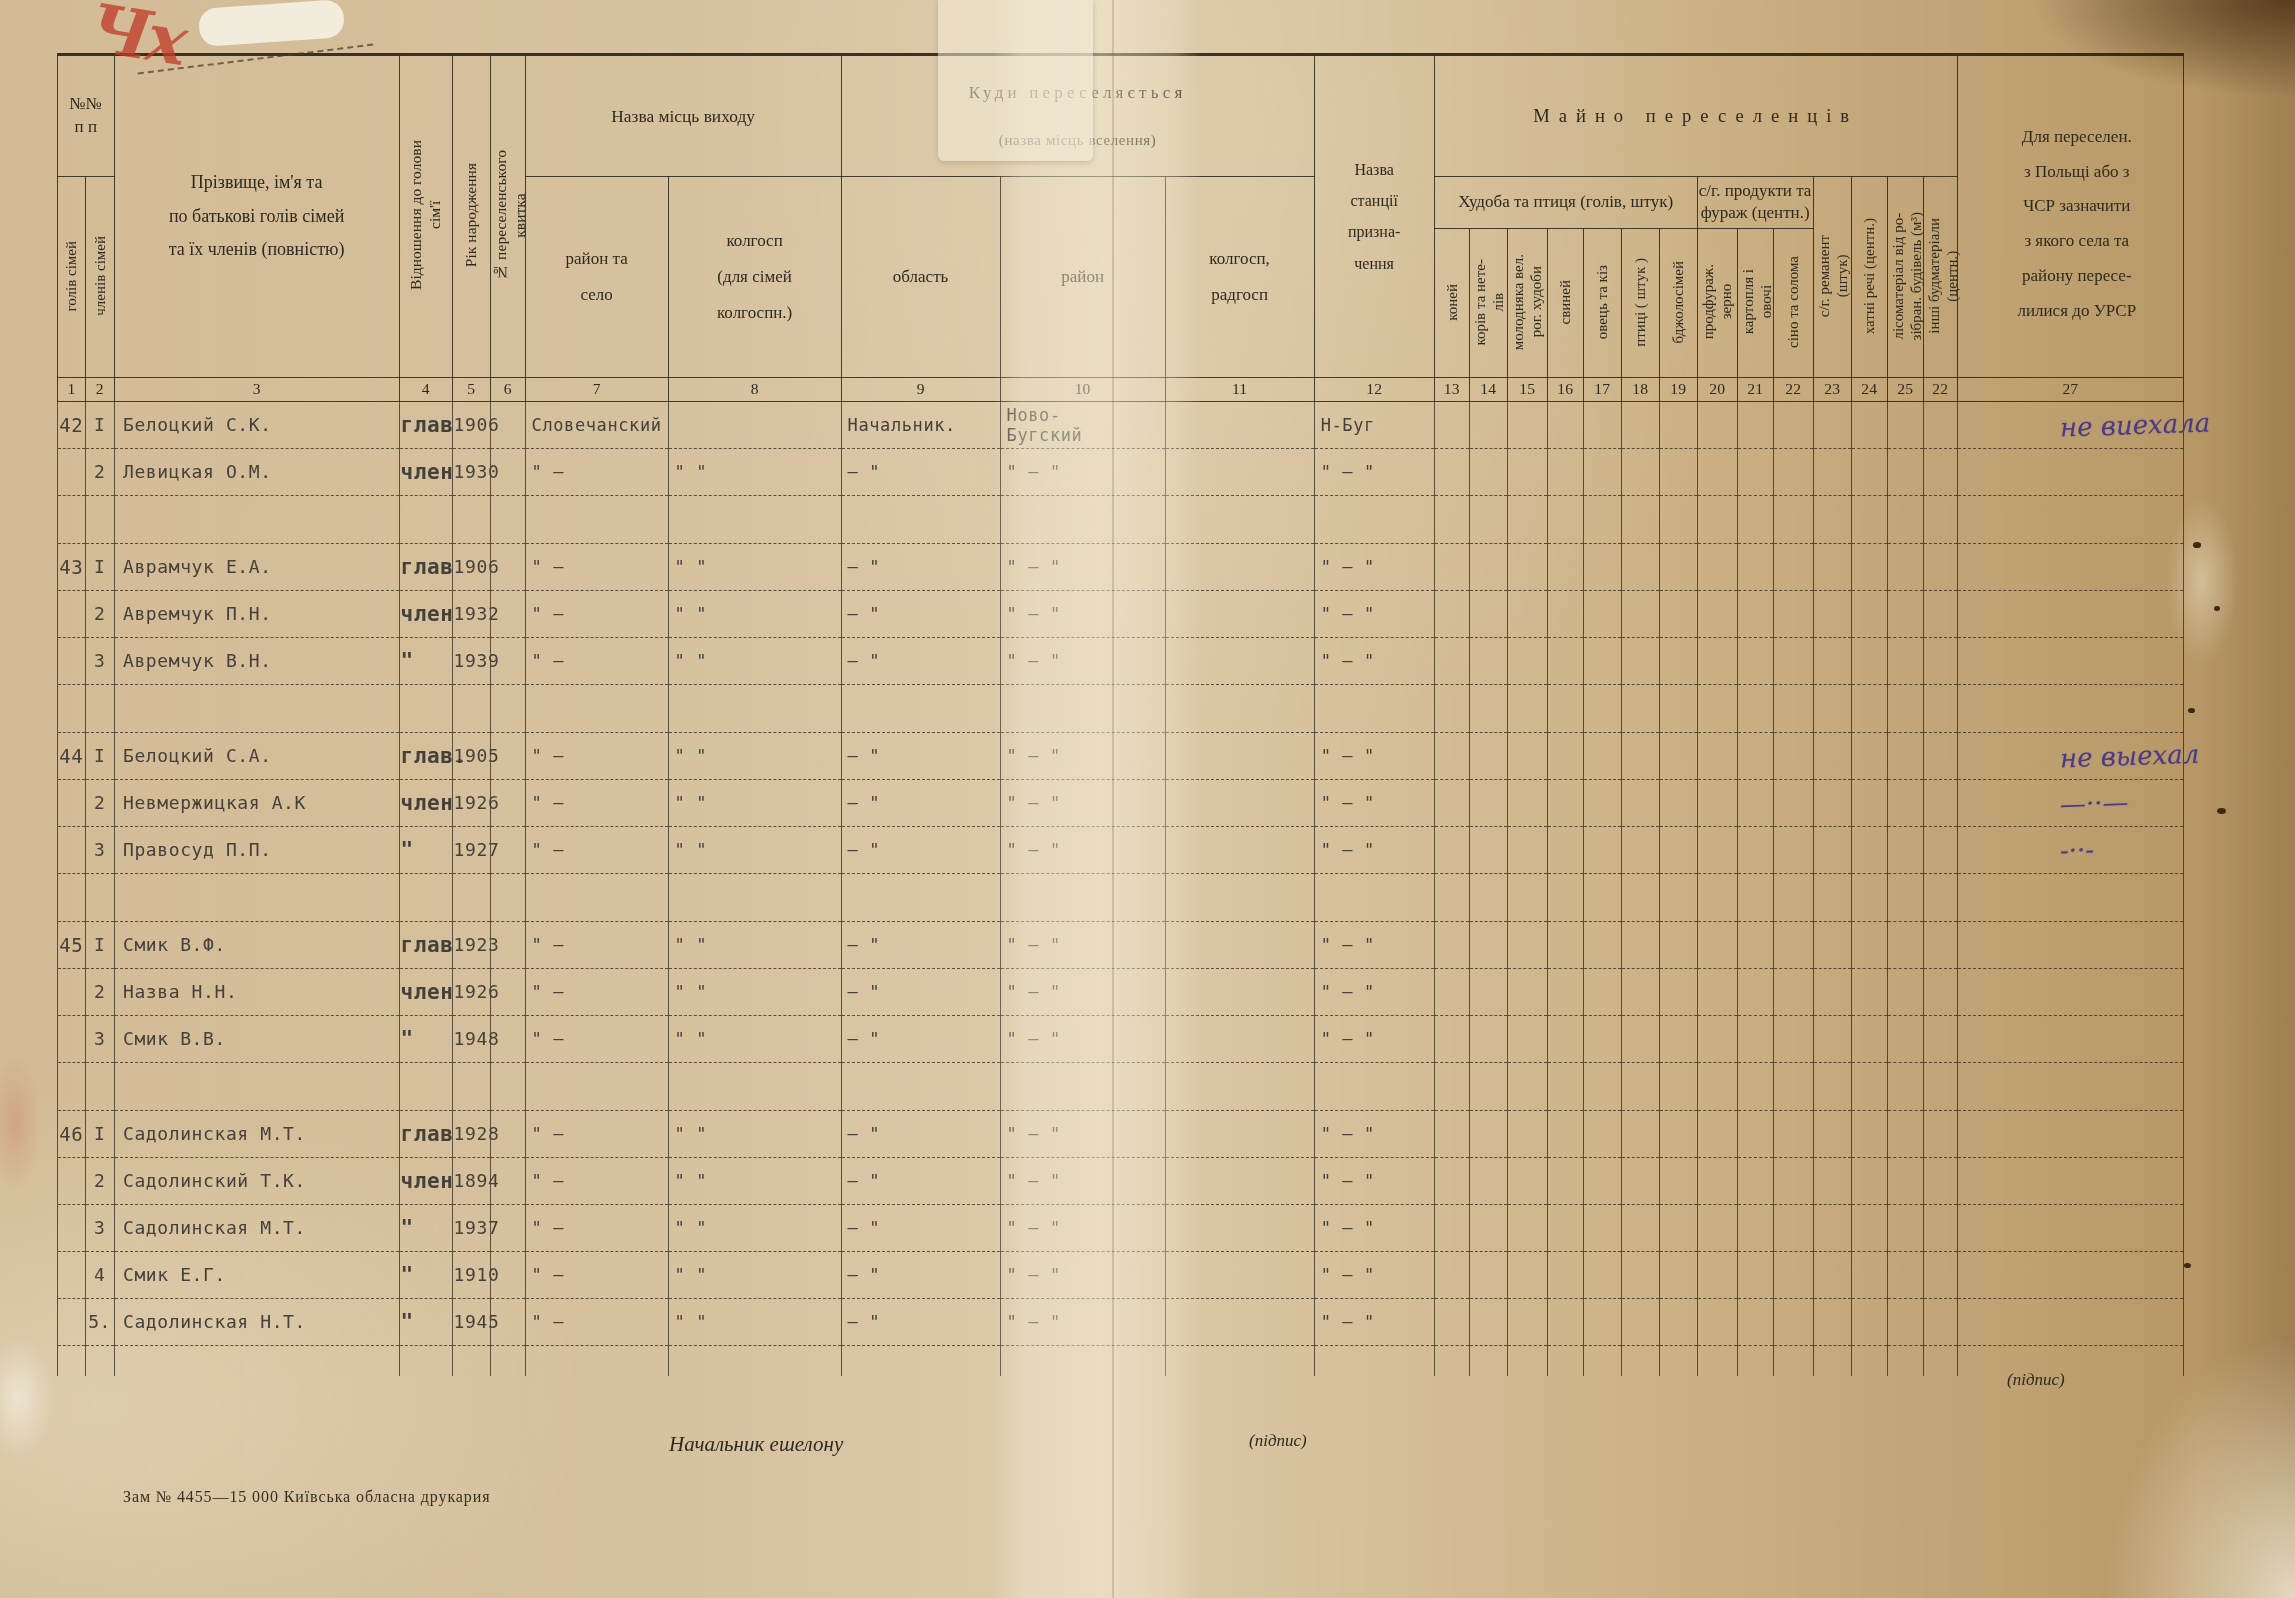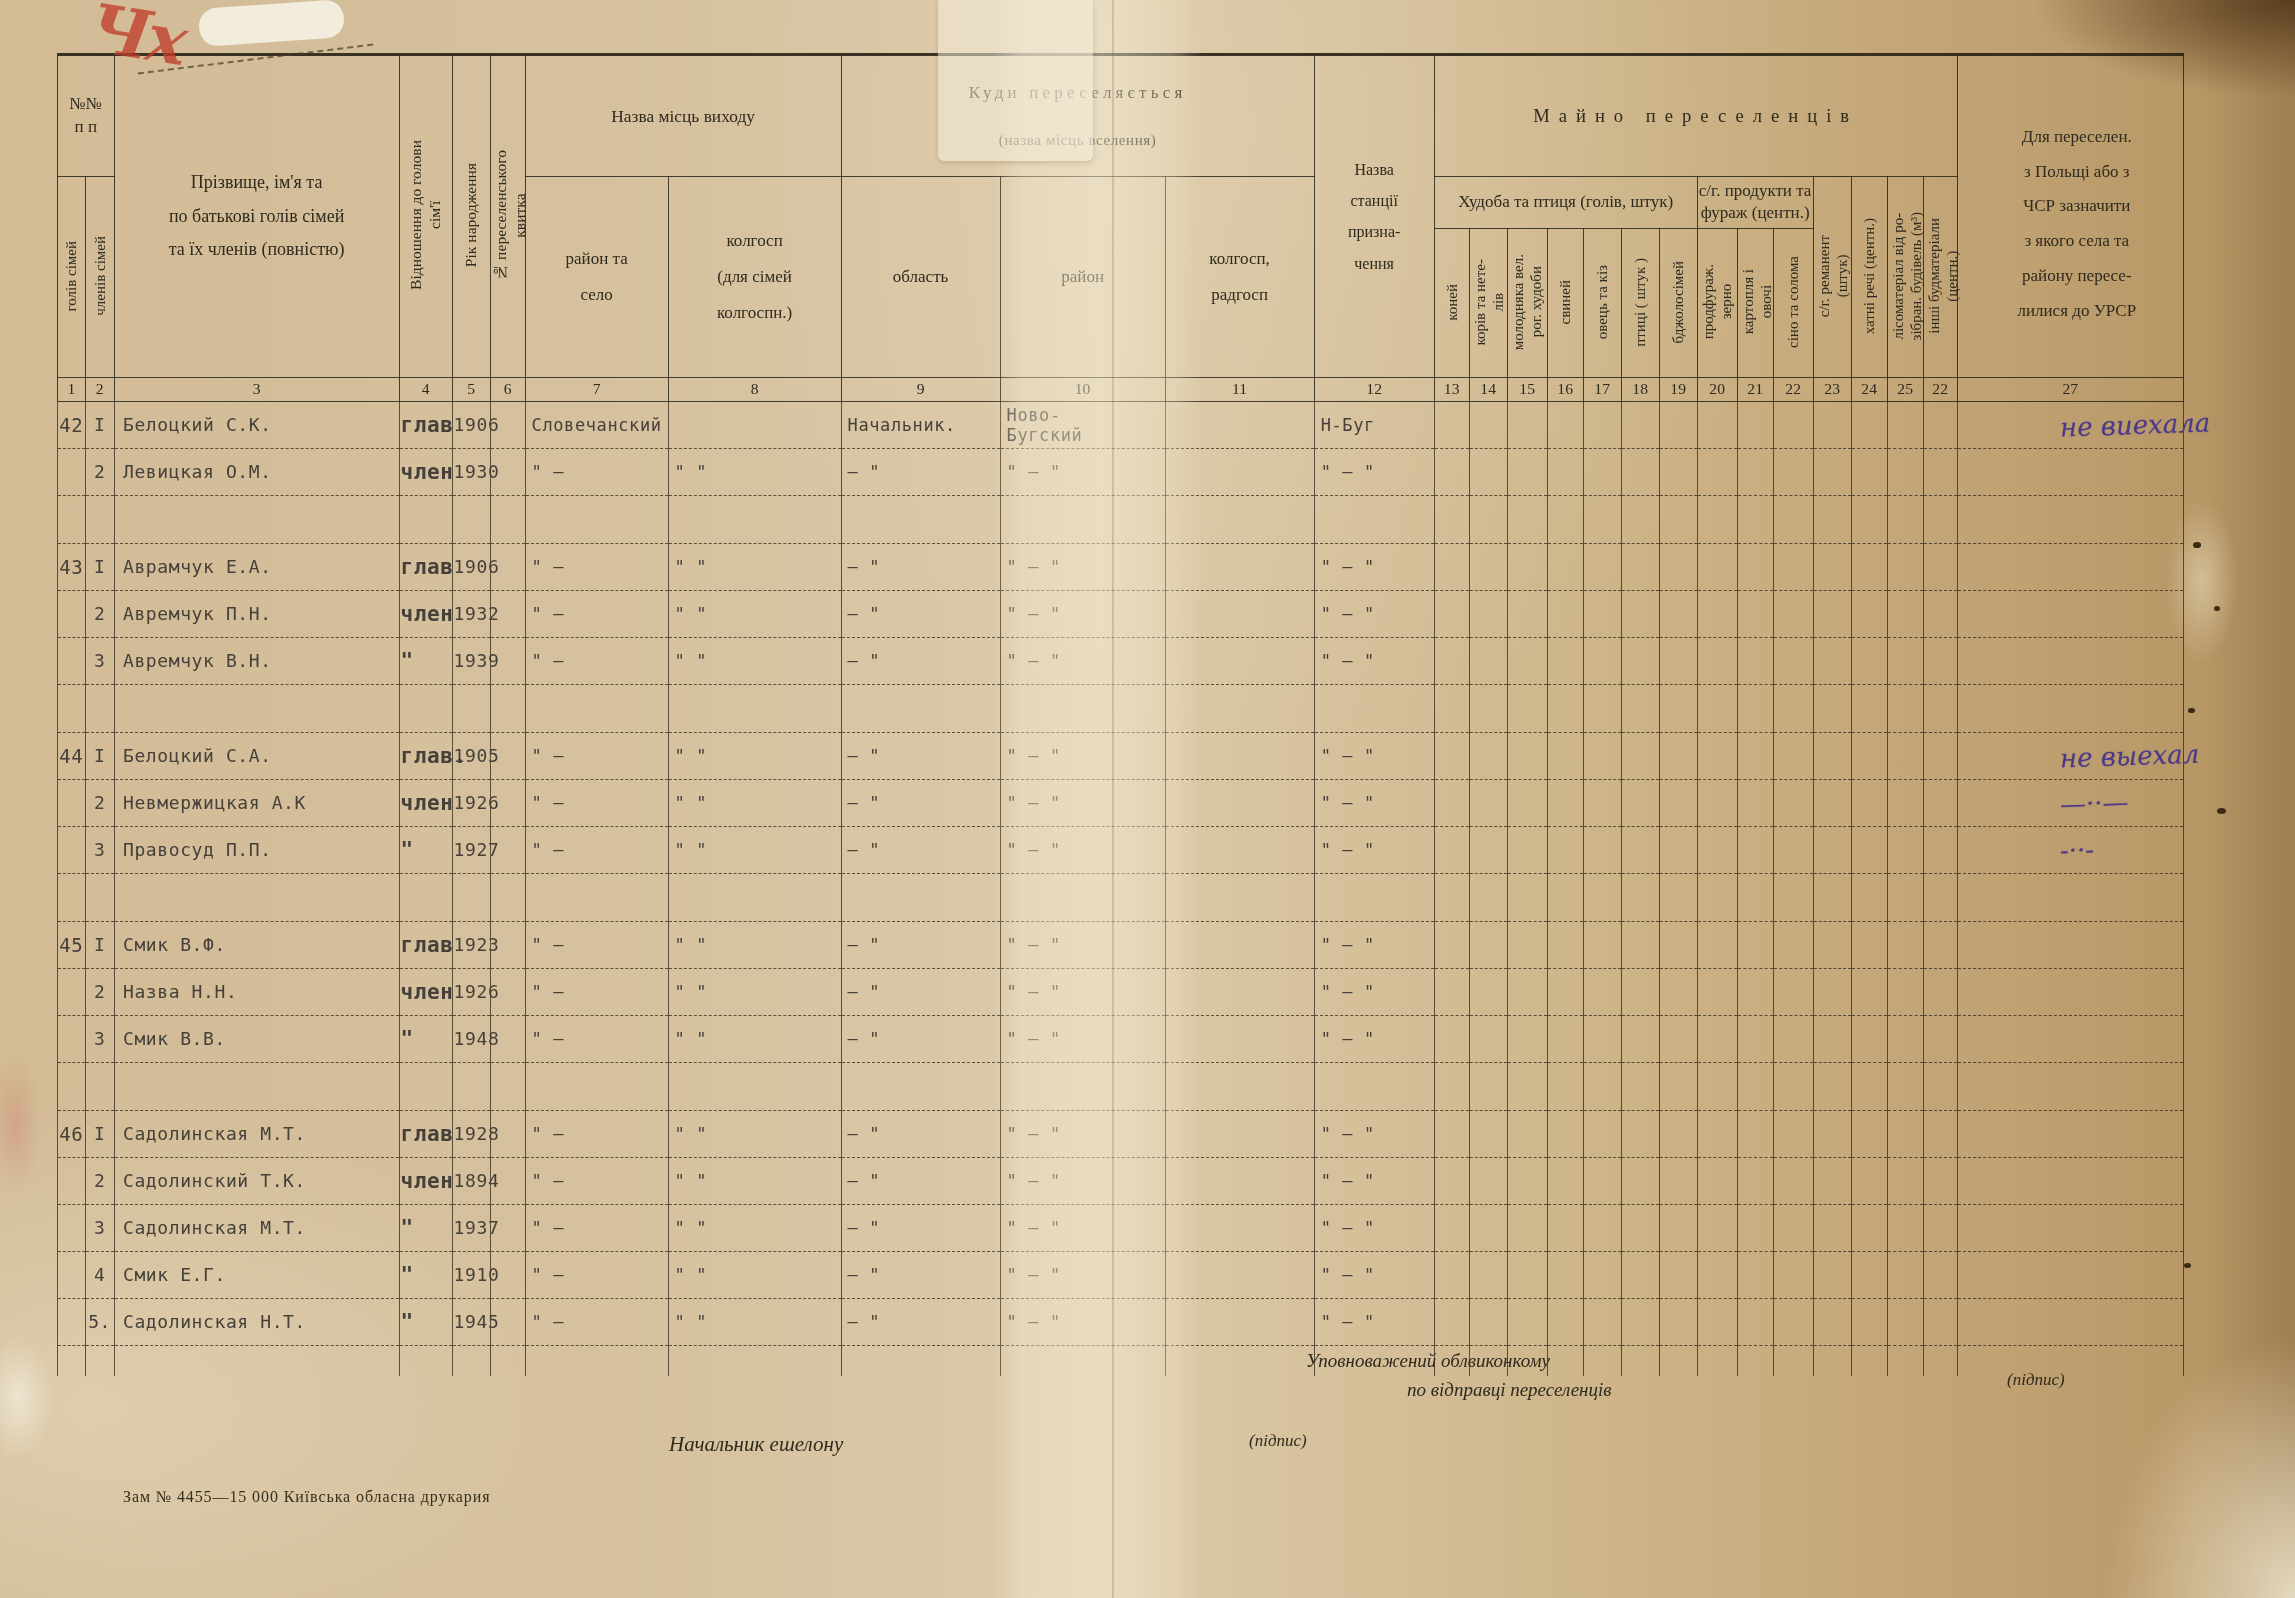--- a/index.html
+++ b/index.html
@@ -833,22 +833,18 @@
           <td class="c-prop"></td>
           <td class="c-prop"></td>
         </tr>
       </tbody>
   </table>
 
   <div class="ov tape-center"></div>
   <div class="ov fold-line"></div>
   <div class="ov tape-top"></div>
 
-  <div class="sig sig-right">
-    <div>Уповноважений облвиконкому</div>
-    <div class="l2">по відправці переселенців</div>
-  </div>
   <div class="sig sig-right-sub">(підпис)</div>
   <div class="sig sig-left">Начальник ешелону</div>
   <div class="sig sig-left-sub">(підпис)</div>
   <div class="print-footer">Зам  №  4455—15 000  Київська обласна друкария</div>
 </div>
 
 
 </body></html>

